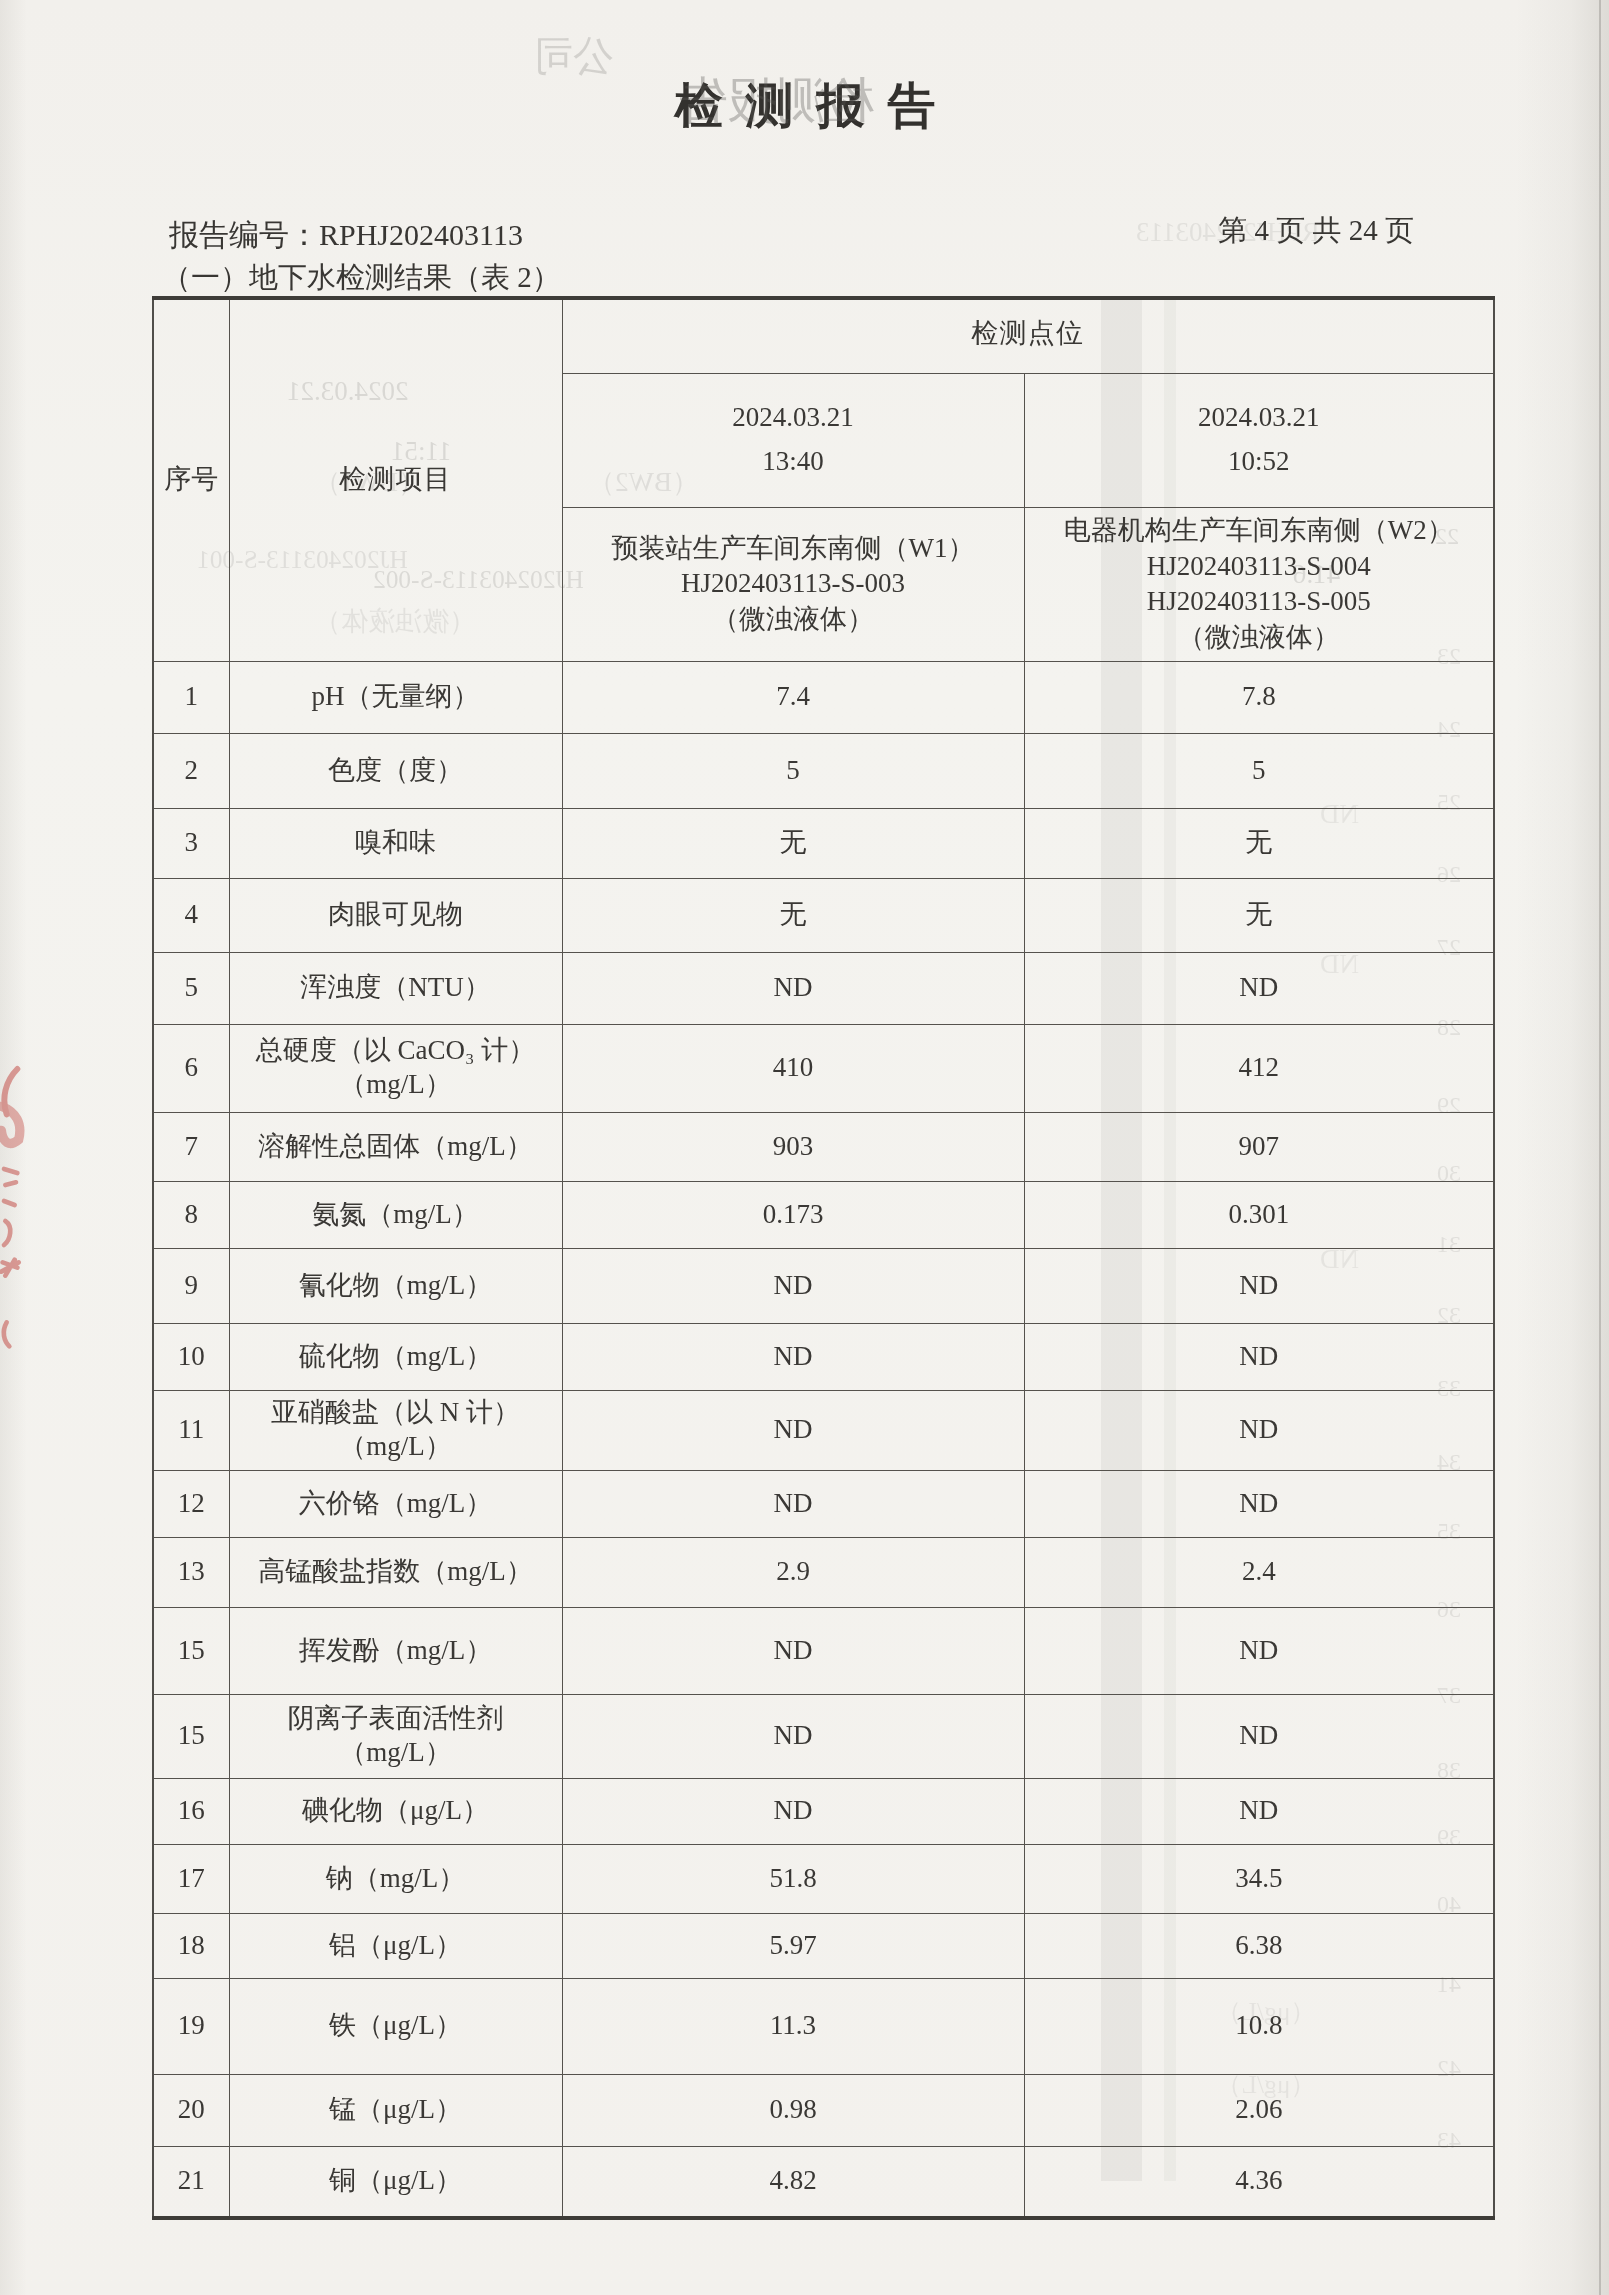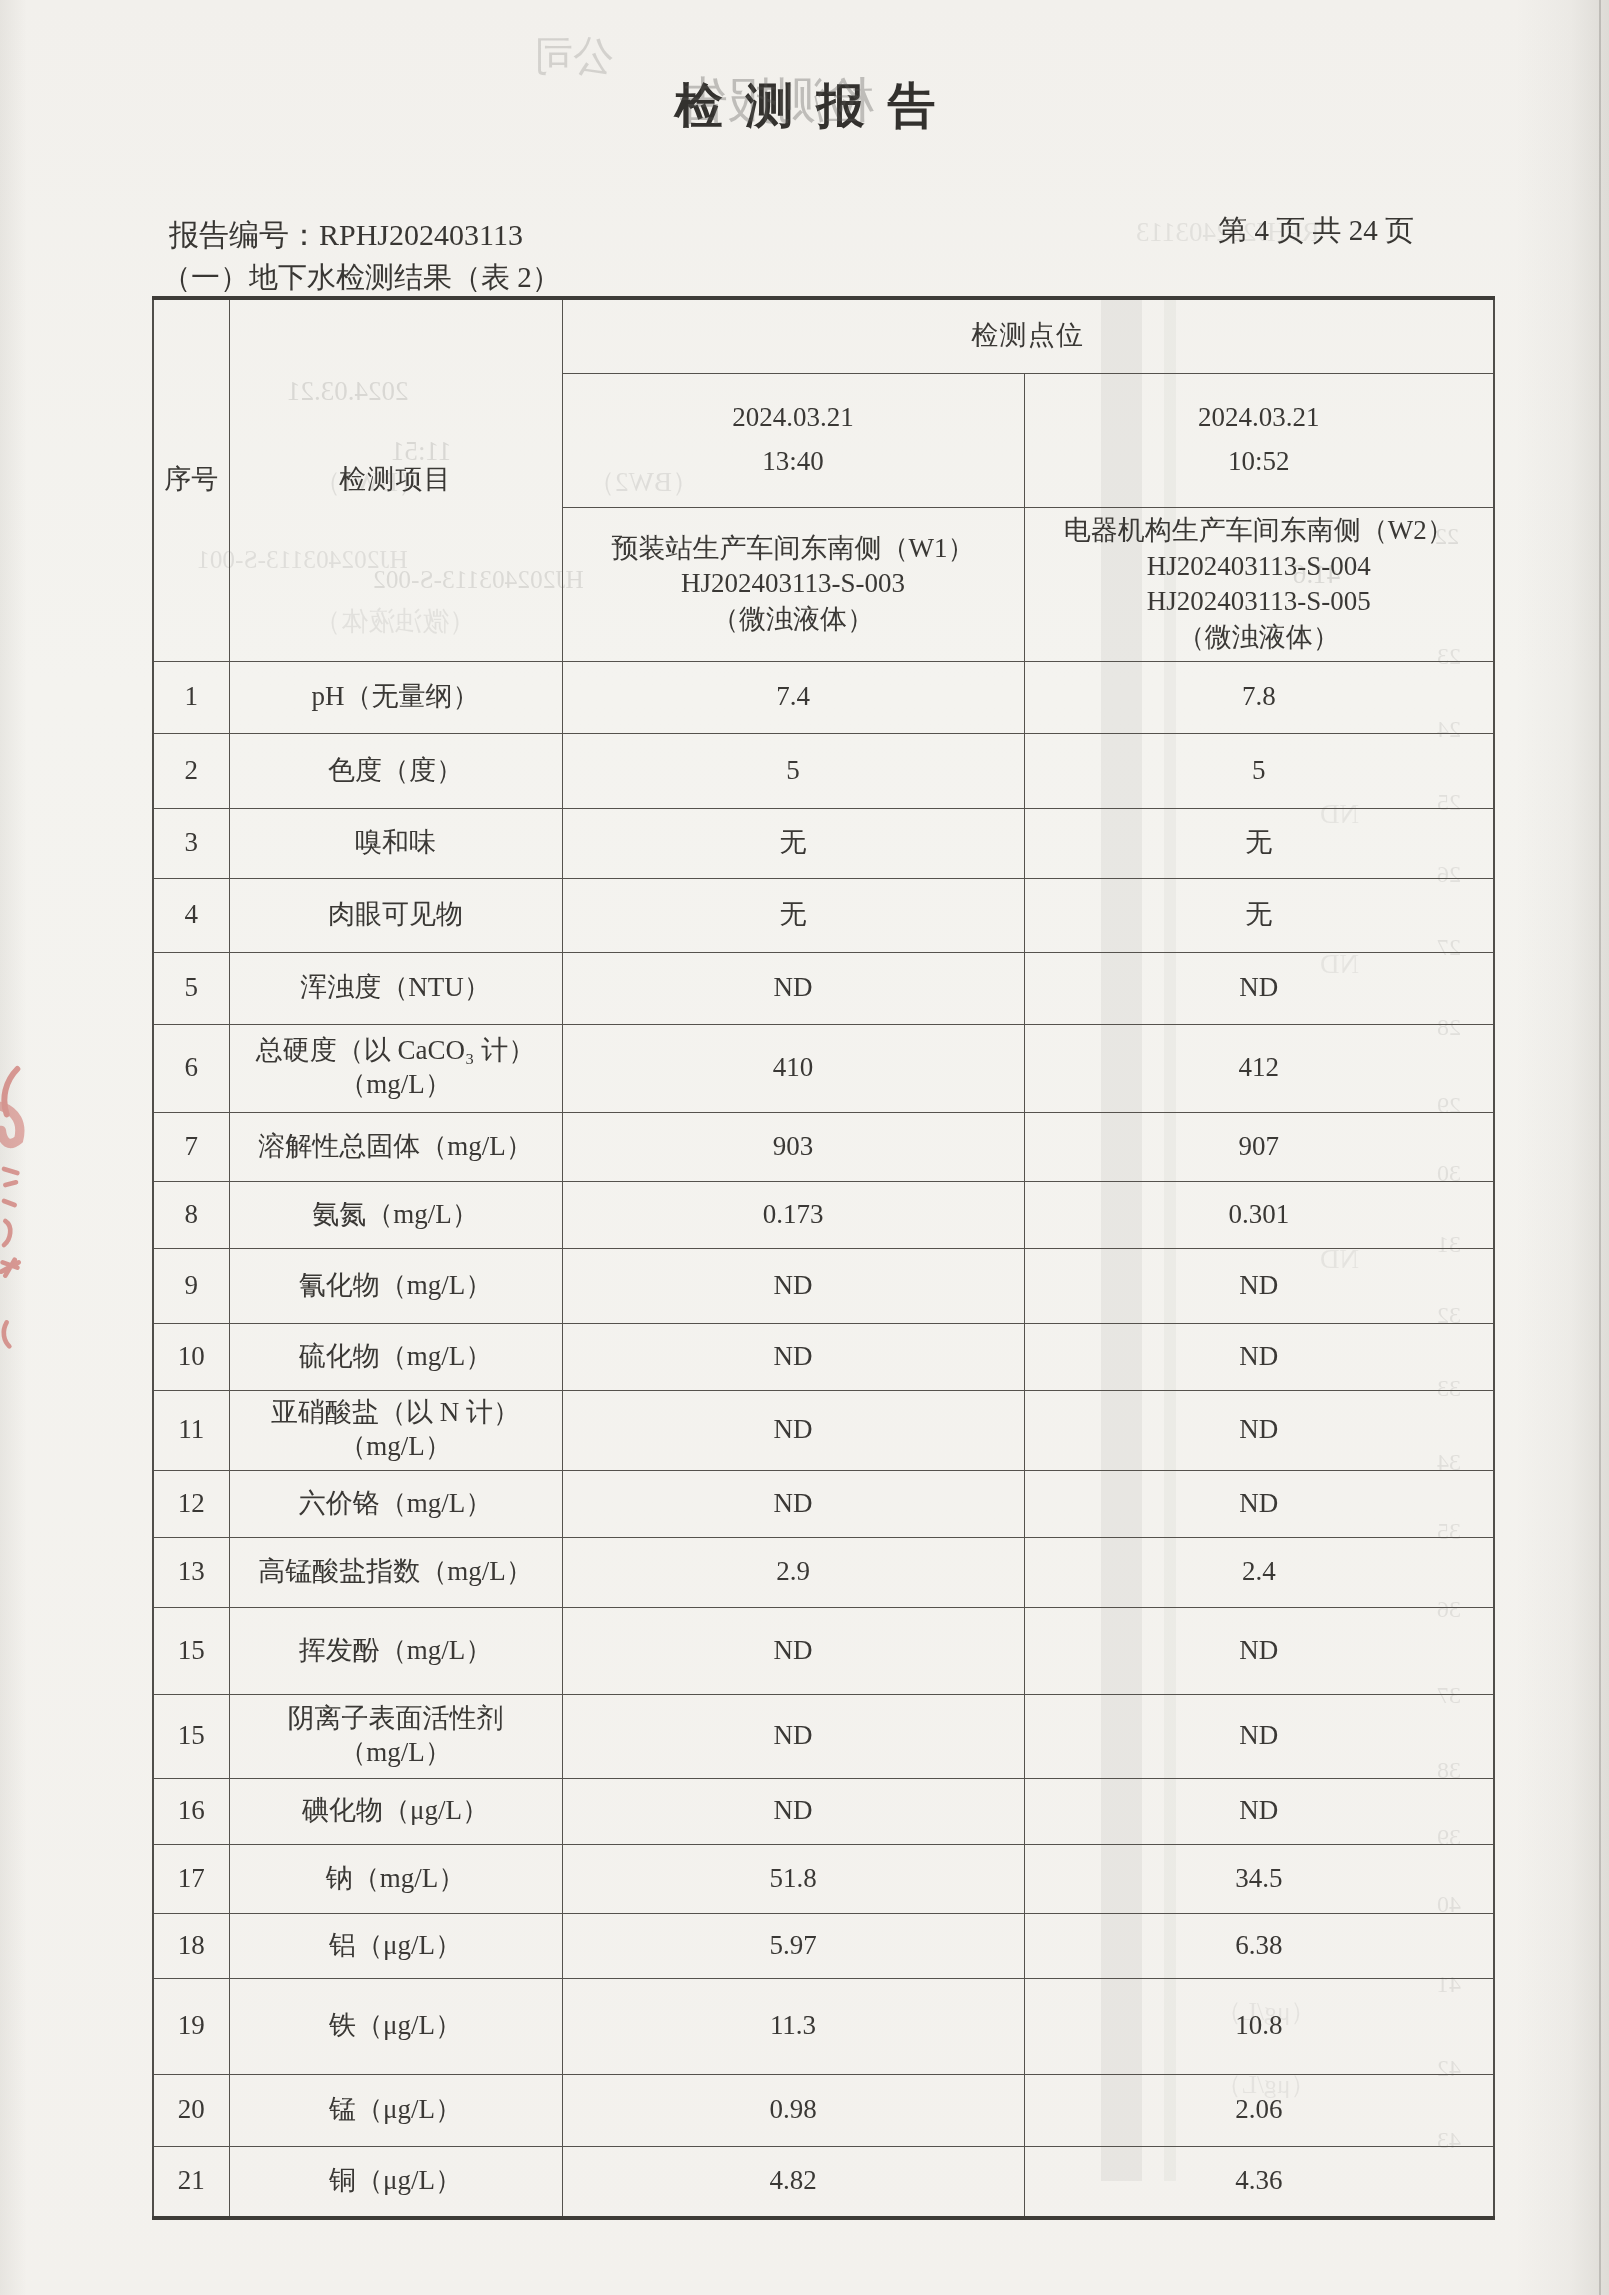--- a/index.html
+++ b/index.html
@@ -34,21 +34,21 @@
   }
   table.report td{
     border:1.7px solid #55524d;
     font-size:27px;line-height:1.25;
     text-align:center;vertical-align:middle;
     padding:2.7px 6.7px;color:#3a3835;
     overflow:hidden;
   }
   td.seq-head{word-break:break-all;line-height:2.0;font-size:28px;padding:0 21.4px;}
   td.item-head{font-size:29px;letter-spacing:1.3px;}
-  td.loc-head{font-size:29px;letter-spacing:1.3px;}
+  td.loc-head{font-size:29px;letter-spacing:1.3px;font-family:Liberation Mono, monospace;}
   .dt-cell div{margin:10.7px 0;}
   .desc-cell div{margin:4.7px 0;line-height:1.15;}
   
   .ghost{position:absolute;transform:scaleX(-1);white-space:nowrap;
     color:#5c5b58;pointer-events:none;font-family:"Liberation Serif","DejaVu Serif",serif;}
   .stamp{position:absolute;left:0;top:1042px;pointer-events:none;}
 </style>
 </head>
 <body>
 

